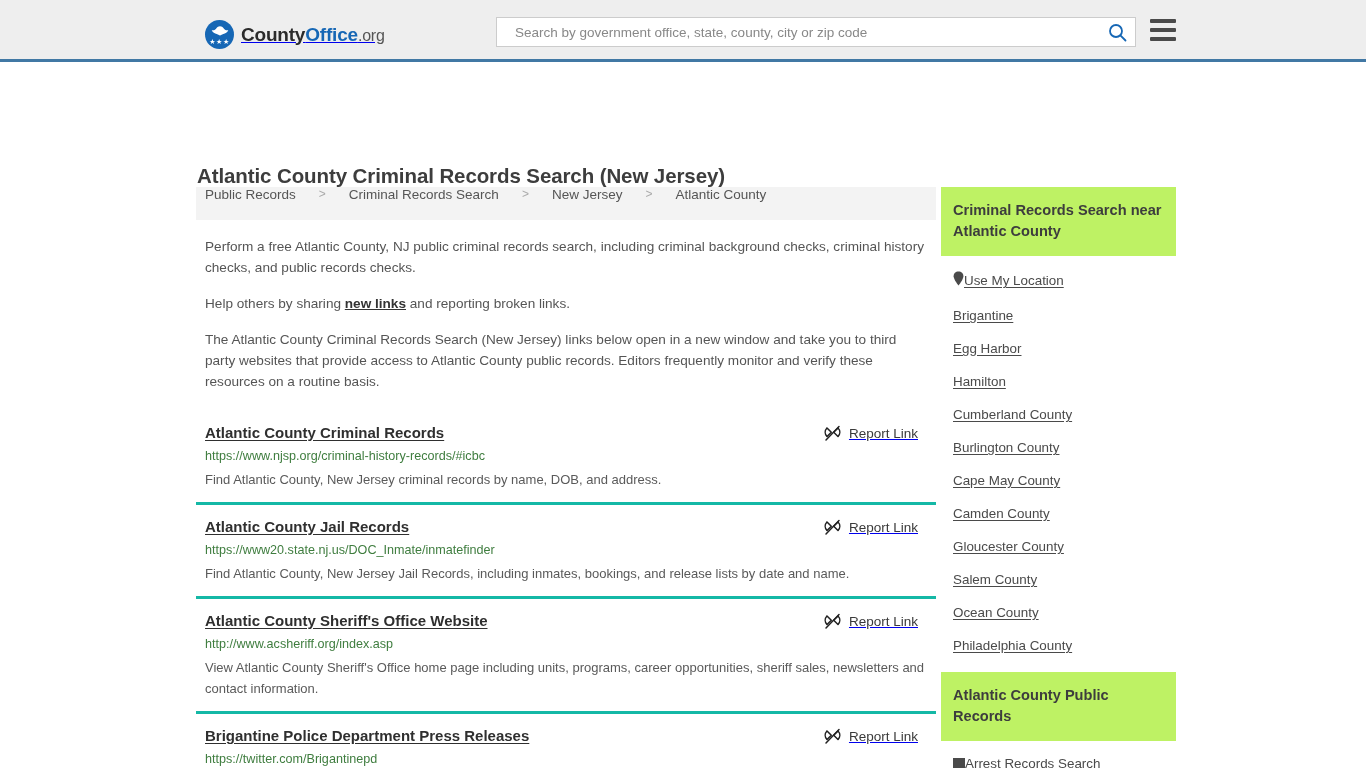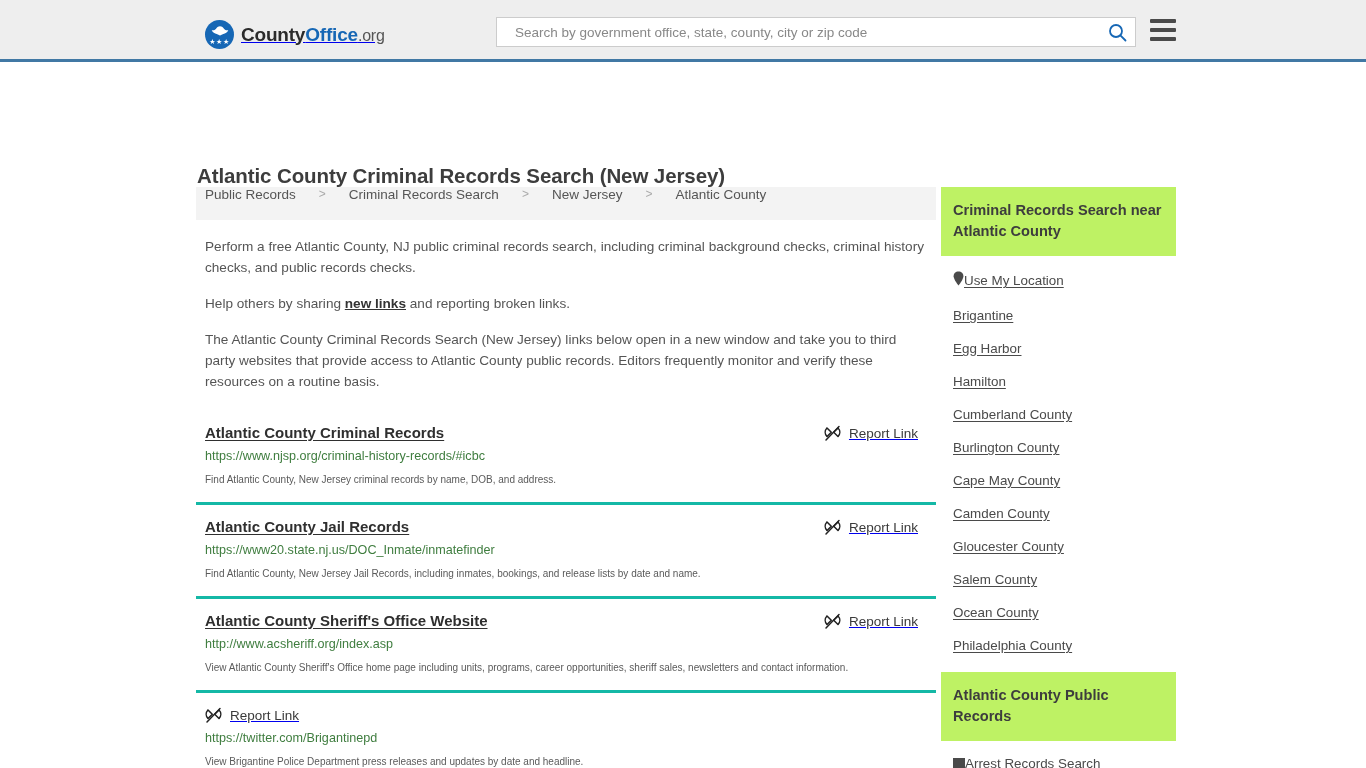--- a/index.html
+++ b/index.html
@@ -178,21 +178,21 @@
   }
   .result-url {
     display: block;
     margin-top: 7px;
     font-size: 12.6px;
     color: #3f7d3f;
     text-decoration: none;
   }
   .result-desc {
     margin-top: 6px;
-    font-size: 10px;
+    font-size: 13px;
     line-height: 21px;
     color: #5a5a5a;
   }
 
   
   .side-box { margin-bottom: 0; }
   .side-head {
     background: #bef264;
     padding: 13px 12px 14px 12px;
     font-size: 14.6px;
@@ -327,20 +327,21 @@
               </svg>
               <span class="label">Report Link</span>
             </a>
           </div>
           <a class="result-url" href="#">http://www.acsheriff.org/index.asp</a>
           <div class="result-desc">View Atlantic County Sheriff's Office home page including units, programs, career opportunities, sheriff sales, newsletters and contact information.</div>
         </div>
 
         <div class="result">
           <div class="result-head">
+            <a class="result-title" href="#">Brigantine Police Department Press Releases</a>
             <a class="report-link" href="#">
               <svg width="17" height="17" viewBox="0 0 17 17">
                 <path d="M3 3 L7.3 7.3 M3 11.5 L7.3 7.3" stroke="#222" stroke-width="1.5" fill="none" stroke-linecap="round"></path>
                 <path d="M14 3 L9.7 7.3 M14 11.5 L9.7 7.3" stroke="#222" stroke-width="1.5" fill="none" stroke-linecap="round"></path>
                 <path d="M3 3 C0.6 5.5 0.6 9 3 11.5" stroke="#222" stroke-width="1.5" fill="none"></path>
                 <path d="M14 3 C16.4 5.5 16.4 9 14 11.5" stroke="#222" stroke-width="1.5" fill="none"></path>
                 <line x1="2" y1="15" x2="15" y2="1.5" stroke="#222" stroke-width="1.5" stroke-linecap="round"></line>
               </svg>
               <span class="label">Report Link</span>
             </a>

